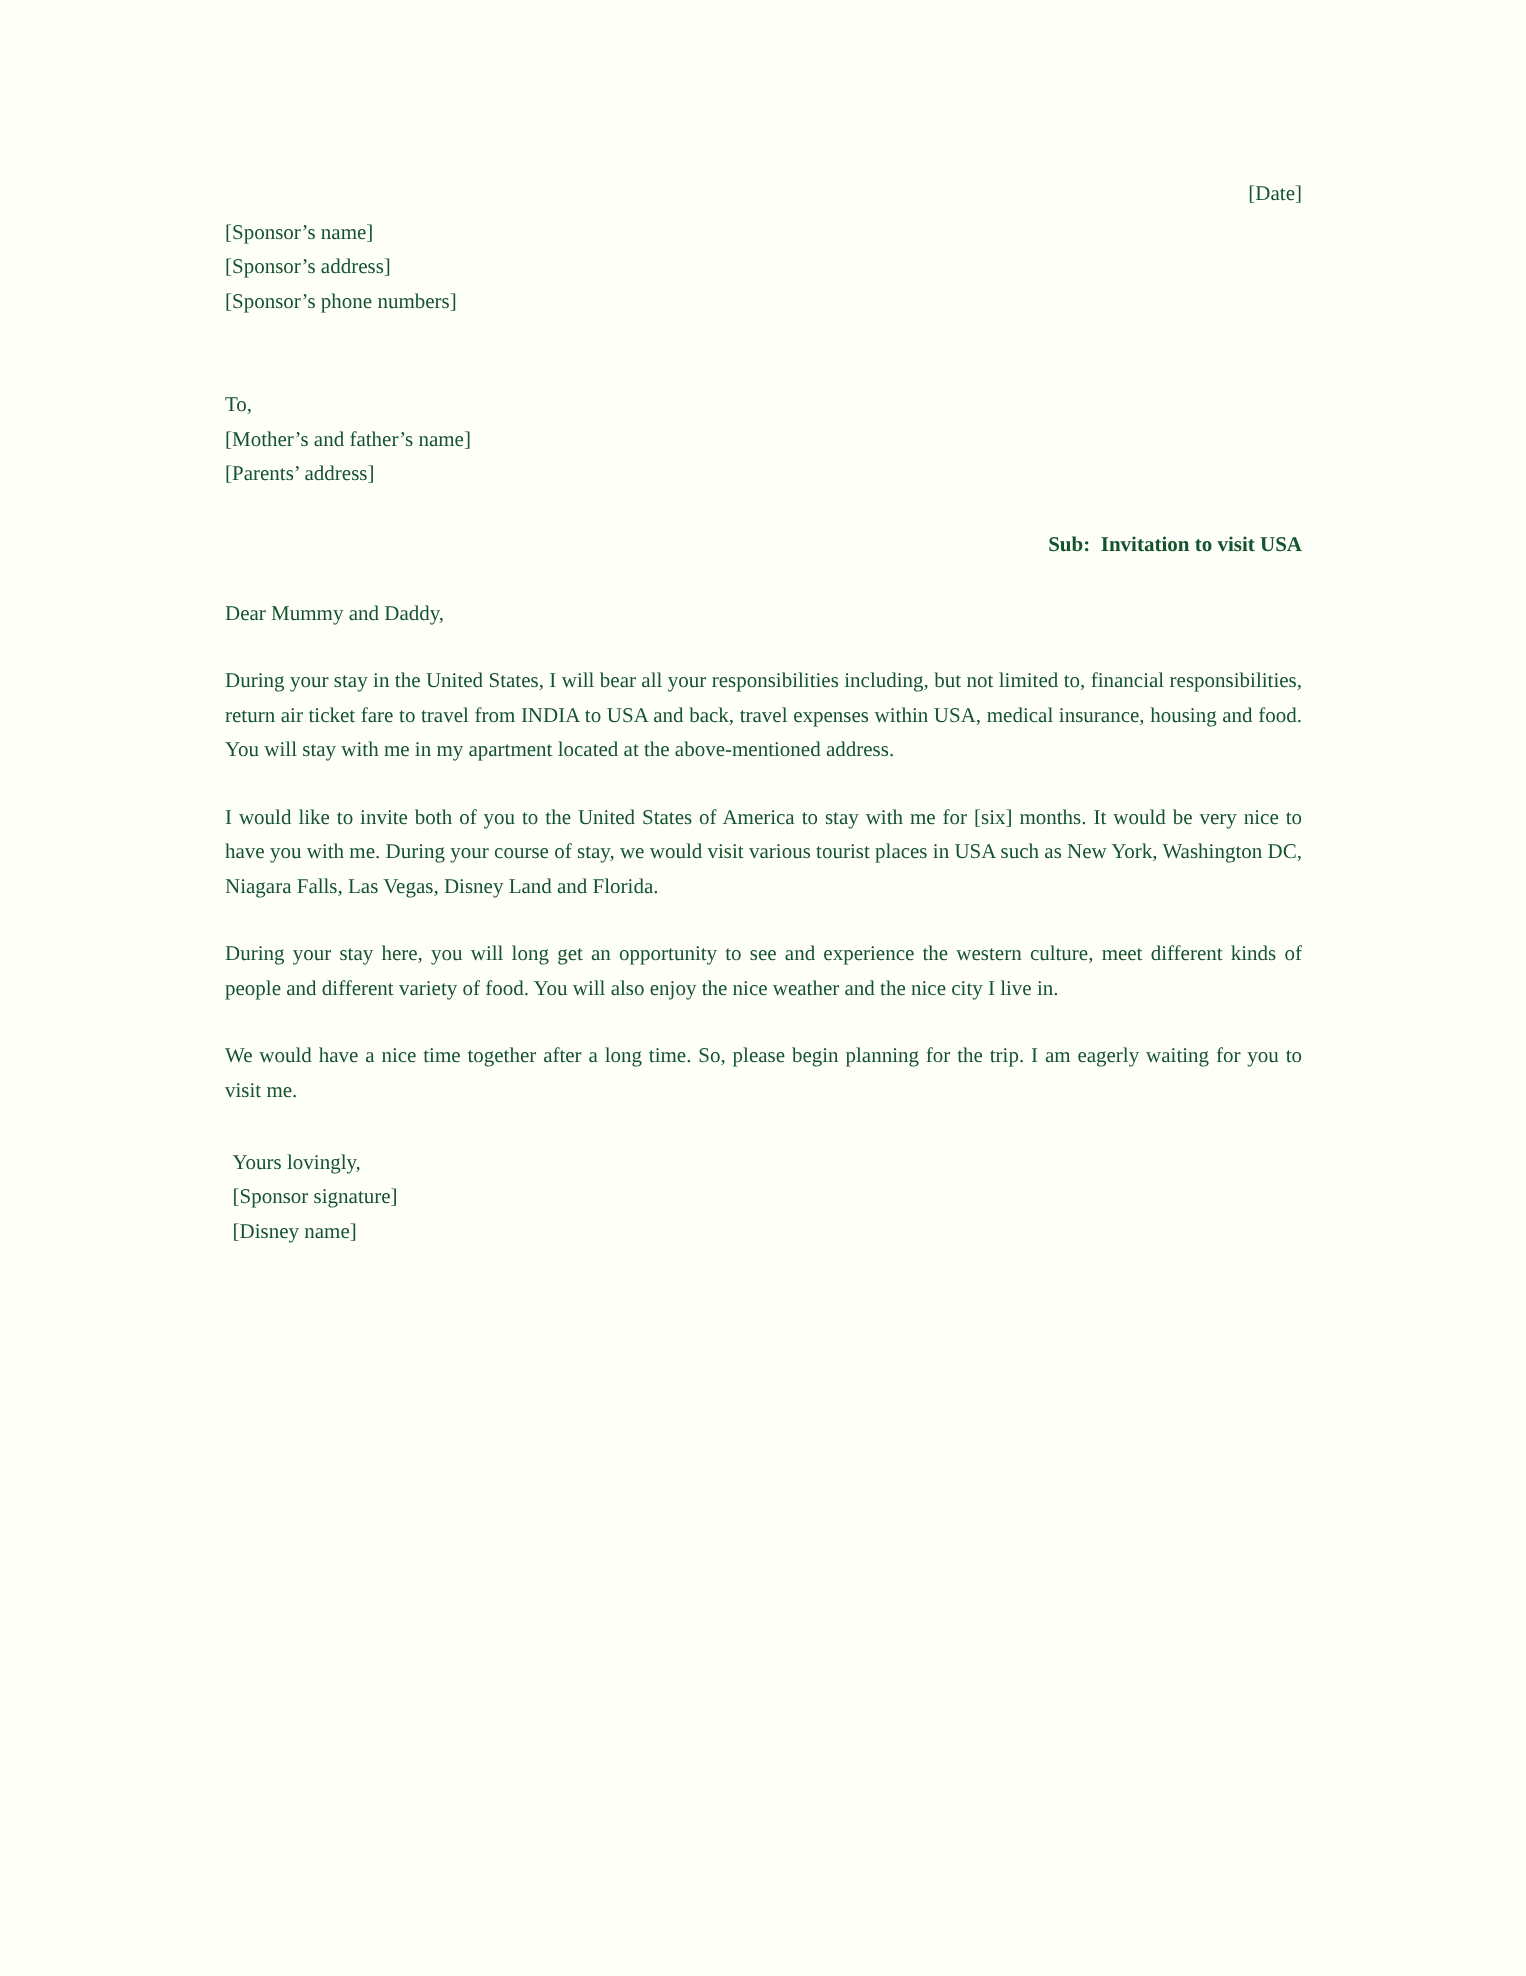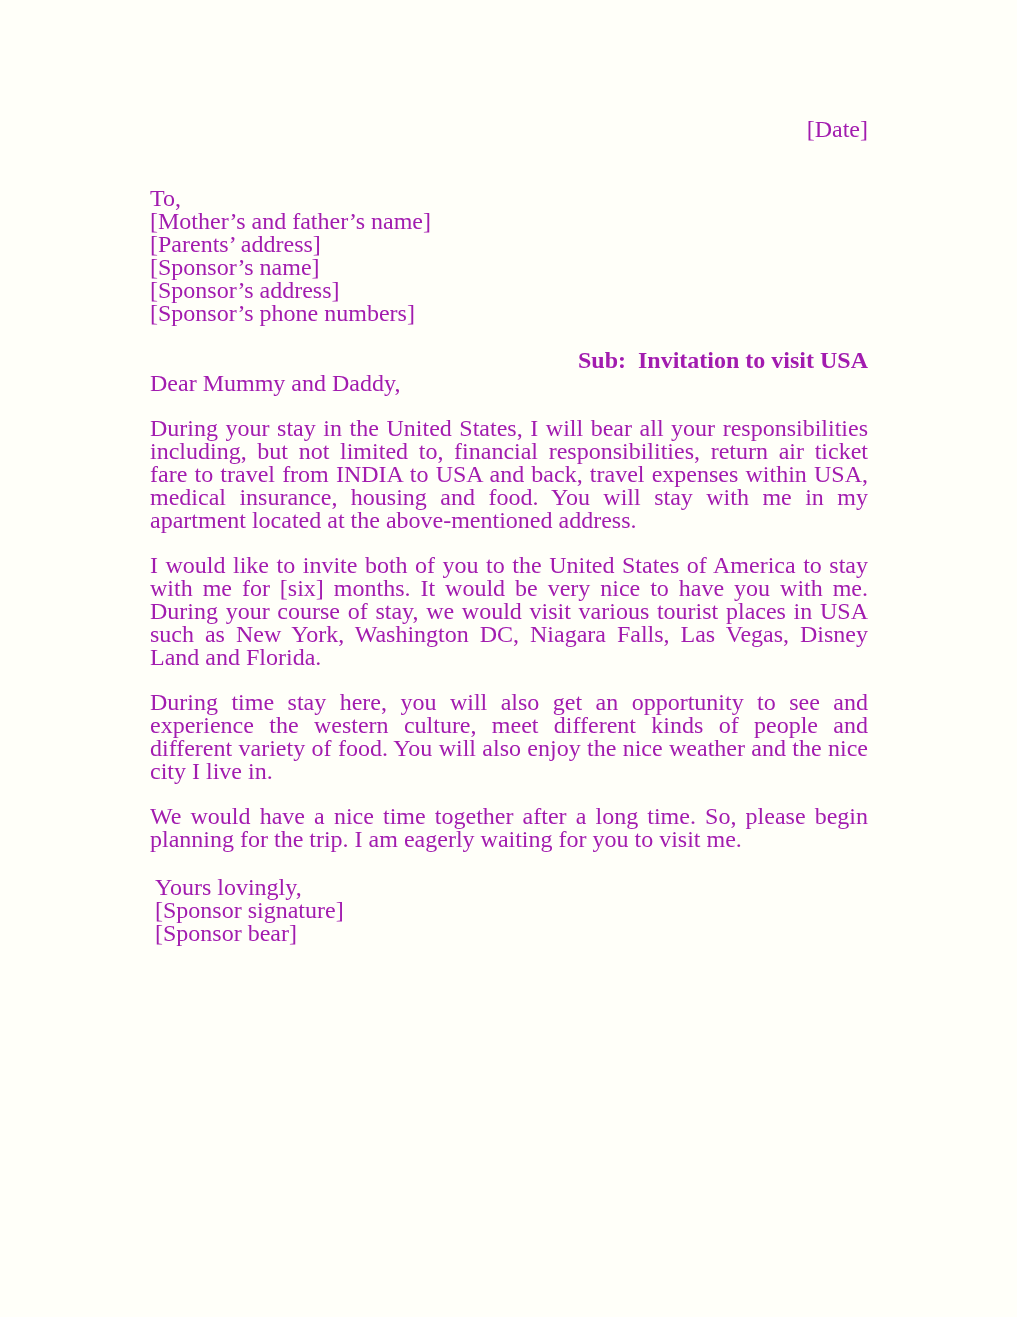--- a/index.html
+++ b/index.html
@@ -5,23 +5,23 @@
   html, body {
     margin: 0;
     padding: 0;
     background: #fffff9;
   }
   .page {
     position: relative;
     width: 1017px;
     height: 1317px;
     background: #fffff9;
-    color: #a21caf;
+    color: #14532d;
     font-family: "Liberation Serif", "DejaVu Serif", serif;
-    font-size: 24px;
+    font-size: 14px;
     line-height: 23px;
     box-sizing: border-box;
     padding: 118px 149px 0 150px;
     overflow: hidden;
   }
   .date-line {
     text-align: right;
     margin: 0 0 3px 0;
   }
   .block {
@@ -33,20 +33,21 @@
   .recipient-block {
     margin-top: 46px;
   }
   .subject-line {
     margin-top: 24px;
     text-align: right;
     font-weight: bold;
     white-space: pre-wrap;
   }
   .salutation {
+    margin-top: 23px;
   }
   .para {
     margin: 22px 0 0 0;
     text-align: justify;
     text-justify: inter-word;
   }
   .closing {
     margin-top: 25px;
     padding-left: 5px;
   }
@@ -54,44 +55,44 @@
     padding-left: 5px;
   }
 </style>
 </head>
 <body>
 
 <div class="page">
 
   <div class="date-line">[Date]</div>
 
+  <div class="block sponsor-block">
+    <div>[Sponsor’s name]</div>
+    <div>[Sponsor’s address]</div>
+    <div>[Sponsor’s phone numbers]</div>
+  </div>
+
   <div class="block recipient-block">
     <div>To,</div>
     <div>[Mother’s and father’s name]</div>
     <div>[Parents’ address]</div>
-  </div>
-
-  <div class="block sponsor-block">
-    <div>[Sponsor’s name]</div>
-    <div>[Sponsor’s address]</div>
-    <div>[Sponsor’s phone numbers]</div>
   </div>
 
   <div class="subject-line">Sub:  Invitation to visit USA</div>
 
   <div class="salutation">Dear Mummy and Daddy,</div>
 
   <p class="para">During your stay in the United States, I will bear all your responsibilities including, but not limited to, financial responsibilities, return air ticket fare to travel from INDIA to USA and back, travel expenses within USA, medical insurance, housing and food. You will stay with me in my apartment located at the above-mentioned address.</p>
 
   <p class="para">I would like to invite both of you to the United States of America to stay with me for [six] months. It would be very nice to have you with me. During your course of stay, we would visit various tourist places in USA such as New York, Washington DC, Niagara Falls, Las Vegas, Disney Land and Florida.</p>
 
-  <p class="para">During time stay here, you will also get an opportunity to see and experience the western culture, meet different kinds of people and different variety of food. You will also enjoy the nice weather and the nice city I live in.</p>
+  <p class="para">During your stay here, you will long get an opportunity to see and experience the western culture, meet different kinds of people and different variety of food. You will also enjoy the nice weather and the nice city I live in.</p>
 
   <p class="para">We would have a nice time together after a long time.  So, please begin planning for the trip. I am eagerly waiting for you to visit me.</p>
 
   <div class="closing">Yours lovingly,</div>
 
   <div class="block signature-block">
     <div>[Sponsor signature]</div>
-    <div>[Sponsor bear]</div>
+    <div>[Disney name]</div>
   </div>
 
 </div>
 
 </body></html>

